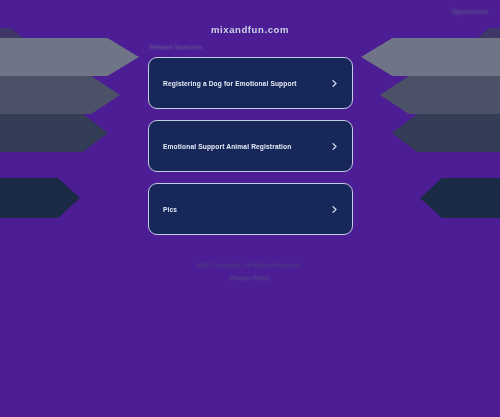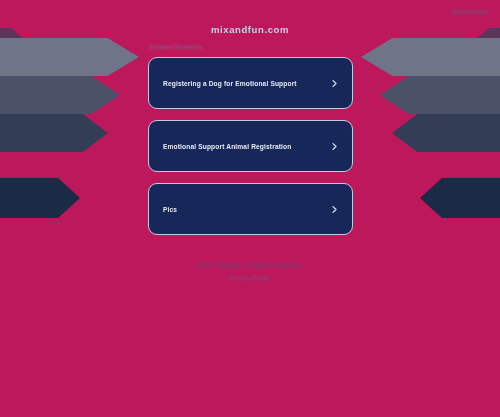--- a/index.html
+++ b/index.html
@@ -10,21 +10,21 @@
     width: 500px;
     height: 417px;
     background: #0e1c33;
     font-family: "Liberation Sans", sans-serif;
     overflow: hidden;
   }
   .page {
     position: relative;
     width: 500px;
     height: 417px;
-    background: #be185d;
+    background: #4c1d95;
     overflow: hidden;
   }
 
   
   .bg-decor {
     position: absolute;
     left: 0; top: 0;
     width: 500px;
     height: 417px;
     pointer-events: none;

